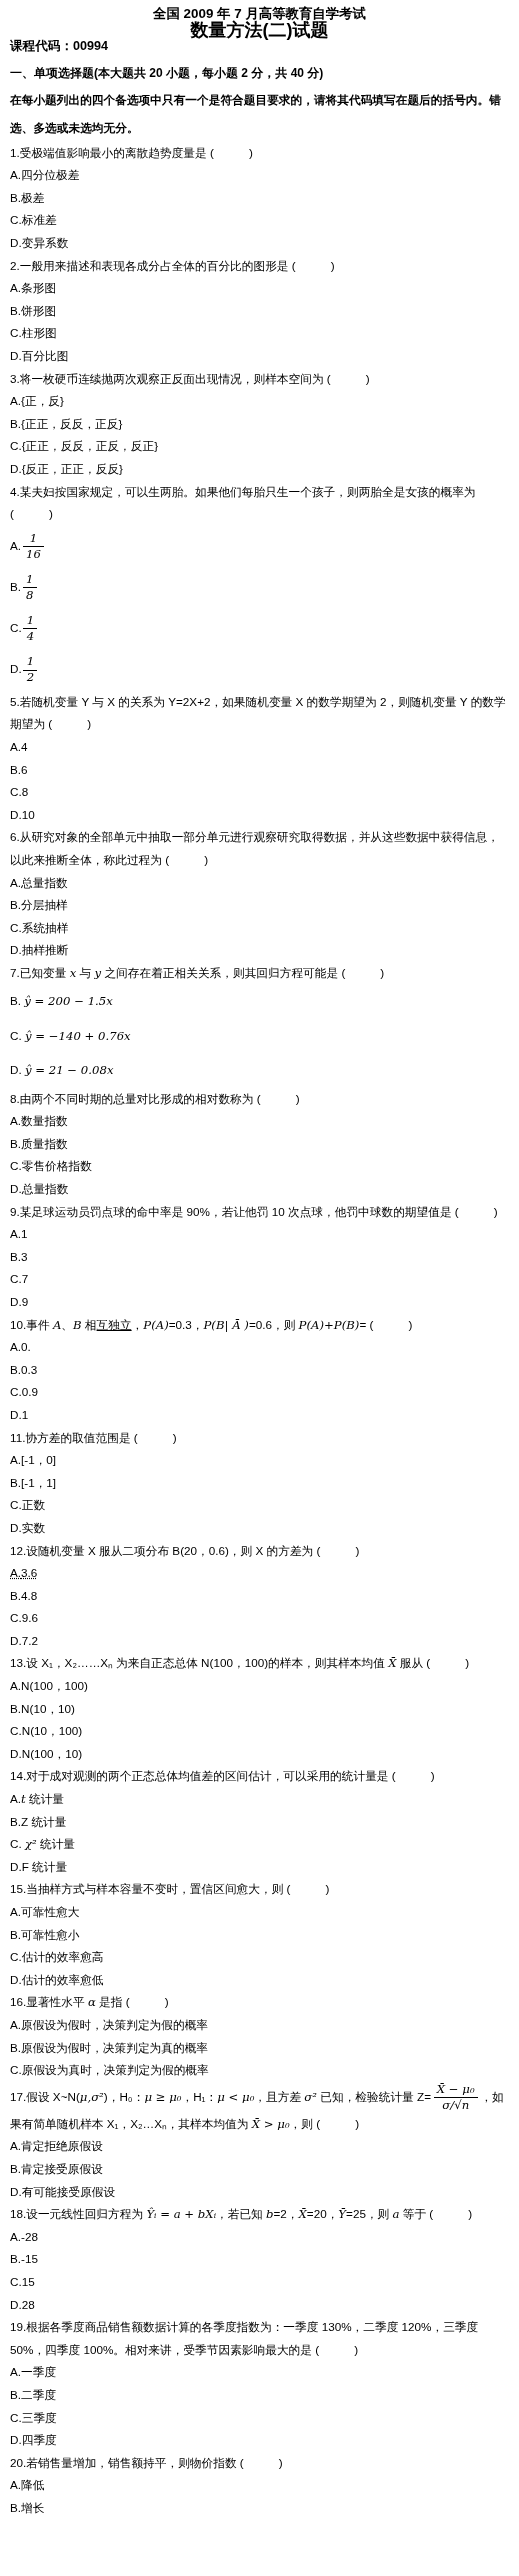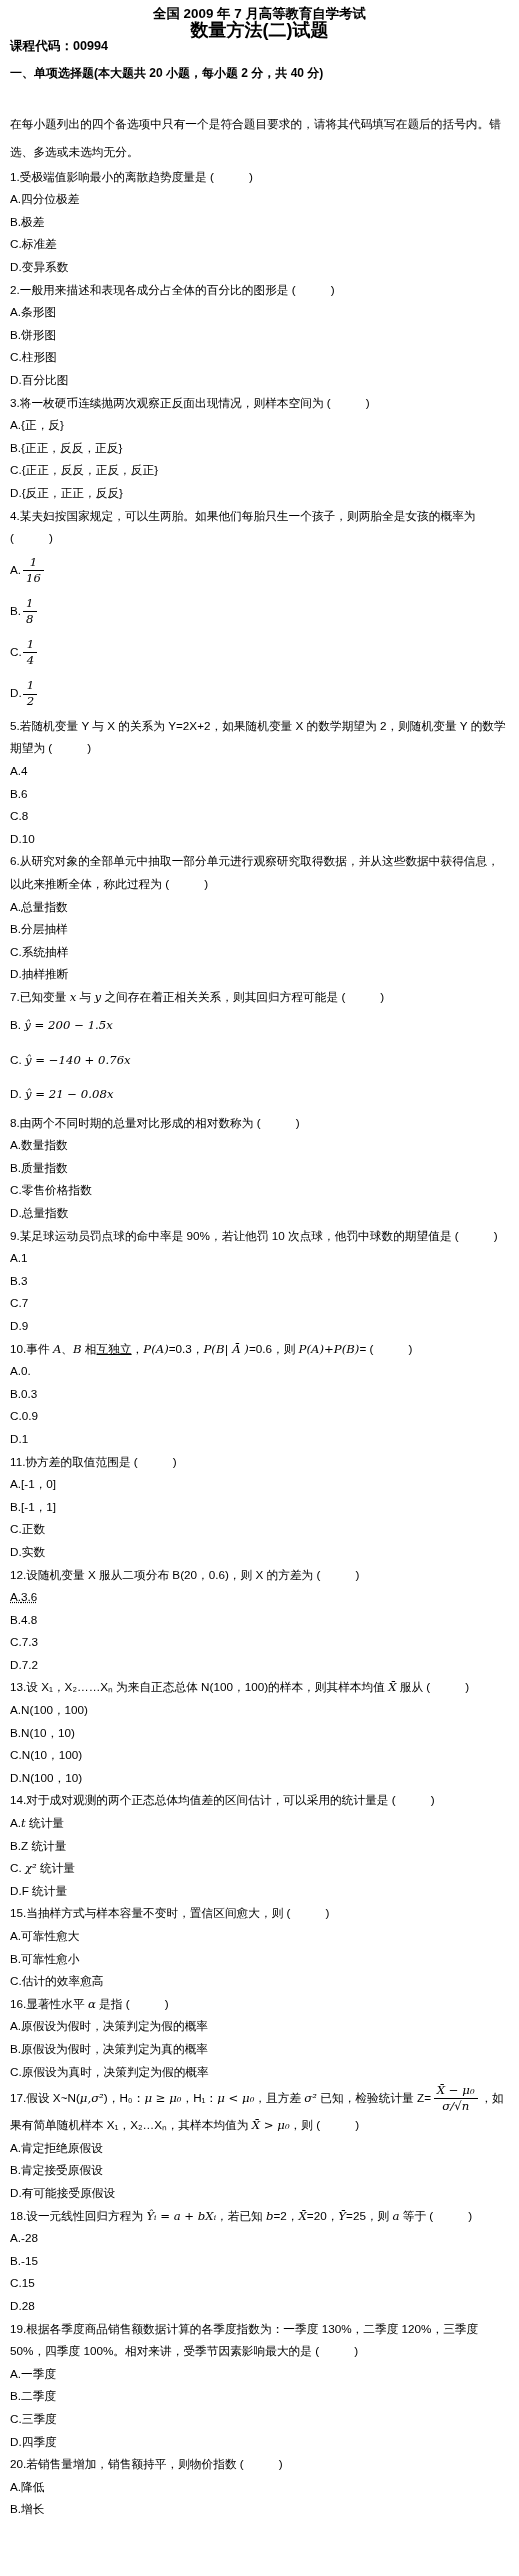--- a/index.html
+++ b/index.html
@@ -9,21 +9,21 @@
     font-family:"Liberation Sans", sans-serif;
     -webkit-font-smoothing:none;
   }
   .page { min-height:2563px; padding:5px 10px 8.4px 10px; box-sizing:border-box; }
 
   .hdr  { text-align:center; font-weight:bold; font-size:13.4px; line-height:17px; }
   .hdr2 { text-align:center; font-weight:bold; font-size:18px; line-height:16px; }
   .hdr3 { font-weight:bold; font-size:12.6px; line-height:16px; }
 
   .section-title { font-weight:bold; font-size:12px; line-height:25px; margin-top:6.7px; }
-  .instructions  { font-weight:normal; font-size:11.7px; line-height:28px;margin-top:24px; }
+  .instructions  { font-weight:bold; font-size:11.7px; line-height:28px; }
 
   .q { font-size:11.7px; }
   .q-text { line-height:22.6px; }
   .opt { line-height:22.6px; }
   .opt.lg { padding:5.9px 0; }
   .opt.fr { padding:4.2px 0; }
   .opt-label { }
 
   .math { font-family:"DejaVu Serif","Liberation Serif",serif; font-style:italic; }
   .u  { text-decoration:underline; }
@@ -124,21 +124,21 @@
         <div class="q-text"><span>11.协方差的取值范围是 (　　　)</span></div>
         <div class="opt"><span><span class="opt-label">A.</span><span>[-1，0]</span></span></div>
         <div class="opt"><span><span class="opt-label">B.</span><span>[-1，1]</span></span></div>
         <div class="opt"><span><span class="opt-label">C.</span><span>正数</span></span></div>
         <div class="opt"><span><span class="opt-label">D.</span><span>实数</span></span></div>
       </div>
       <div class="q">
         <div class="q-text"><span>12.设随机变量 X 服从二项分布 B(20，0.6)，则 X 的方差为 (　　　)</span></div>
         <div class="opt"><span class="du"><span class="opt-label">A.</span><span>3.6</span></span></div>
         <div class="opt"><span><span class="opt-label">B.</span><span>4.8</span></span></div>
-        <div class="opt"><span><span class="opt-label">C.</span><span>7.3</span></span></div>
+        <div class="opt"><span><span class="opt-label">C.</span><span>9.6</span></span></div>
         <div class="opt"><span><span class="opt-label">D.</span><span>7.2</span></span></div>
       </div>
       <div class="q">
         <div class="q-text"><span>13.设 X₁，X₂……Xₙ 为来自正态总体 N(100，100)的样本，则其样本均值 </span><span class="math">X̄</span><span> 服从 (　　　)</span></div>
         <div class="opt"><span><span class="opt-label">A.</span><span>N(100，100)</span></span></div>
         <div class="opt"><span><span class="opt-label">B.</span><span>N(10，10)</span></span></div>
         <div class="opt"><span><span class="opt-label">C.</span><span>N(10，100)</span></span></div>
         <div class="opt"><span><span class="opt-label">D.</span><span>N(100，10)</span></span></div>
       </div>
       <div class="q">
@@ -146,20 +146,21 @@
         <div class="opt"><span><span class="opt-label">A.</span><span class="math">t</span><span> 统计量</span></span></div>
         <div class="opt"><span><span class="opt-label">B.</span><span>Z 统计量</span></span></div>
         <div class="opt"><span><span class="opt-label">C. </span><span class="math">χ²</span><span> 统计量</span></span></div>
         <div class="opt"><span><span class="opt-label">D.</span><span>F 统计量</span></span></div>
       </div>
       <div class="q">
         <div class="q-text"><span>15.当抽样方式与样本容量不变时，置信区间愈大，则 (　　　)</span></div>
         <div class="opt"><span><span class="opt-label">A.</span><span>可靠性愈大</span></span></div>
         <div class="opt"><span><span class="opt-label">B.</span><span>可靠性愈小</span></span></div>
         <div class="opt"><span><span class="opt-label">C.</span><span>估计的效率愈高</span></span></div>
+        <div class="opt"><span><span class="opt-label">D.</span><span>估计的效率愈低</span></span></div>
       </div>
       <div class="q">
         <div class="q-text"><span>16.显著性水平 </span><span class="math">α</span><span> 是指 (　　　)</span></div>
         <div class="opt"><span><span class="opt-label">A.</span><span>原假设为假时，决策判定为假的概率</span></span></div>
         <div class="opt"><span><span class="opt-label">B.</span><span>原假设为假时，决策判定为真的概率</span></span></div>
         <div class="opt"><span><span class="opt-label">C.</span><span>原假设为真时，决策判定为假的概率</span></span></div>
       </div>
       <div class="q">
         <div class="q-text"><span>17.假设 X~N(</span><span class="math">μ,σ²</span><span>)，H₀：</span><span class="math">μ ≥ μ₀</span><span>，H₁：</span><span class="math">μ &lt; μ₀</span><span>，且方差 </span><span class="math">σ²</span><span> 已知，检验统计量 Z=</span><span class="frac math"><span class="num">X̄ − μ₀</span><span class="den">σ/√n</span></span><span>，如果有简单随机样本 X₁，X₂…Xₙ，其样本均值为 </span><span class="math">X̄ &gt; μ₀</span><span>，则 (　　　)</span></div>
         <div class="opt"><span><span class="opt-label">A.</span><span>肯定拒绝原假设</span></span></div>

